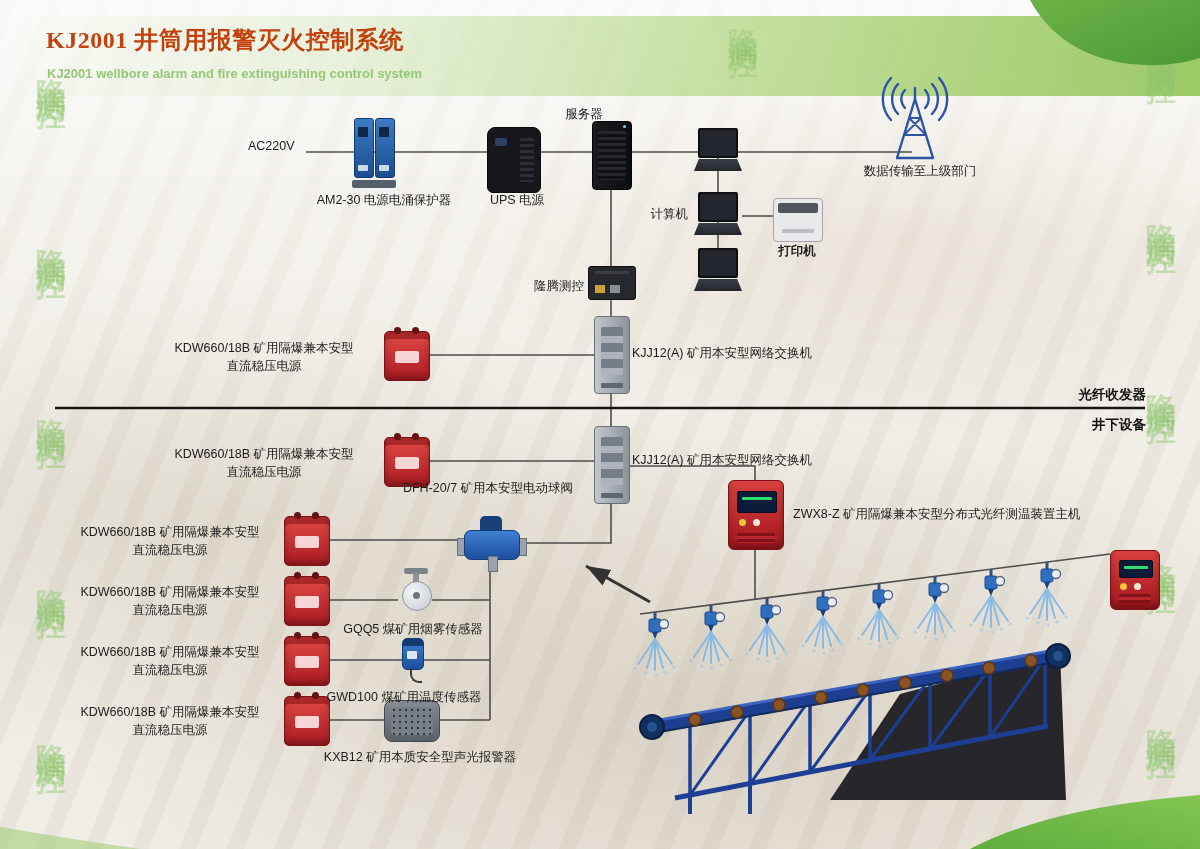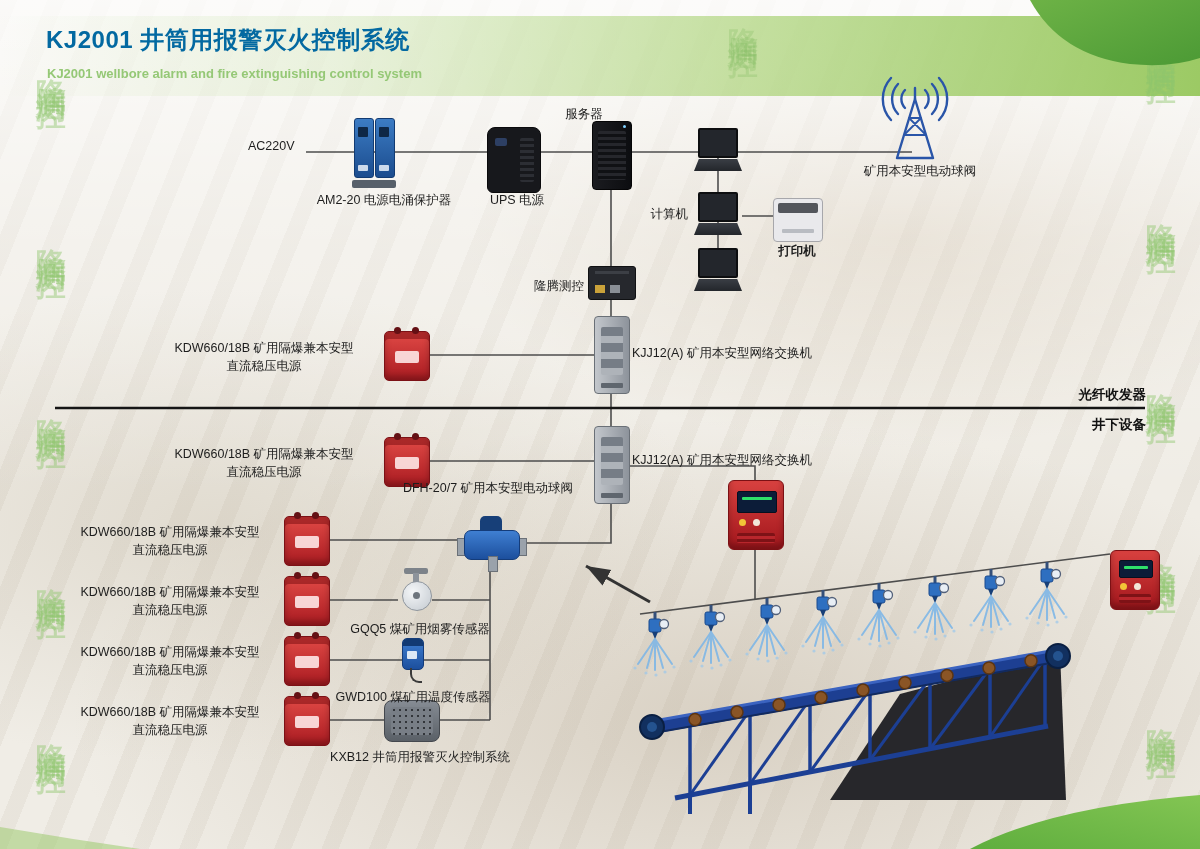--- a/index.html
+++ b/index.html
@@ -12,21 +12,21 @@
     radial-gradient(620px 300px at 75% 28%, rgba(205,188,162,.40), rgba(205,188,162,0) 70%),
     radial-gradient(700px 340px at 18% 62%, rgba(196,186,166,.35), rgba(196,186,166,0) 70%),
     radial-gradient(900px 420px at 60% 85%, rgba(185,170,148,.42), rgba(185,170,148,0) 72%);}
   .bg2{z-index:0;background:repeating-linear-gradient(112deg, rgba(166,153,132,.10) 0 16px, rgba(255,255,255,0) 16px 44px);}
   .bg3{z-index:0;background:linear-gradient(180deg, rgba(255,255,255,.80) 0%, rgba(255,255,255,.30) 28%, rgba(255,255,255,0) 58%);}
 
   
   .header-band{position:absolute;z-index:1;left:0;top:16px;width:1200px;height:80px;
     background:linear-gradient(90deg, rgba(190,222,152,0) 0%, rgba(190,222,152,.28) 28%, rgba(163,207,106,.62) 62%, rgba(148,198,88,.92) 100%);}
   .swoosh{position:absolute;z-index:6;pointer-events:none;}
-  .title{position:absolute;z-index:7;left:46px;top:24px;font-size:24px;font-weight:800;color:#0369a1;letter-spacing:.5px;white-space:nowrap;}
+  .title{position:absolute;z-index:7;left:46px;top:24px;font-size:24px;font-weight:800;color:#c2410c;letter-spacing:.5px;white-space:nowrap;font-family:Liberation Serif, serif;}
   .subtitle{position:absolute;z-index:7;left:47px;top:66px;font-size:13px;font-weight:700;color:#95c876;white-space:nowrap;}
 
   
   .wm{position:absolute;z-index:2;writing-mode:vertical-rl;text-orientation:upright;font-size:30px;font-weight:700;
       color:rgba(143,197,108,.45);letter-spacing:7px;pointer-events:none;user-select:none;}
   .wm.faint{color:rgba(133,188,98,.30);}
 
   
   .overlay{position:absolute;z-index:3;left:0;top:0;}
 
@@ -470,24 +470,24 @@
   <div class="dev dev-temp" style="left:400px;top:634px;">
     <div class="tmp-body"></div>
     <div class="tmp-cable"></div>
   </div>
 
   <div class="dev dev-alarm" style="left:384px;top:700px;">
     <div class="alarm-grille"></div>
   </div>
 
   <div class="lbl" style="left:248px;top:139px;">AC220V</div>
-  <div class="lbl c" style="left:384px;top:192px;">AM2-20 电源电涌保护器</div>
+  <div class="lbl c" style="left:384px;top:192px;">AM2-30 电源电涌保护器</div>
   <div class="lbl c" style="left:517px;top:192px;">UPS 电源</div>
   <div class="lbl c" style="left:584px;top:106px;">服务器</div>
-  <div class="lbl c" style="left:920px;top:163px;">矿用本安型电动球阀</div>
+  <div class="lbl c" style="left:920px;top:163px;">数据传输至上级部门</div>
   <div class="lbl r" style="left:688px;top:206px;font-family:Liberation Mono, monospace;">计算机</div>
   <div class="lbl c" style="left:797px;top:243px;font-weight:bold;">打印机</div>
   <div class="lbl r" style="left:584px;top:278px;">隆腾测控</div>
   <div class="lbl" style="left:632px;top:345px;">KJJ12(A) 矿用本安型网络交换机</div>
   <div class="lbl" style="left:632px;top:452px;">KJJ12(A) 矿用本安型网络交换机</div>
 
   <div class="lbl c" style="left:264px;top:340px;">KDW660/18B 矿用隔爆兼本安型</div>
   <div class="lbl c" style="left:264px;top:358px;">直流稳压电源</div>
   <div class="lbl c" style="left:264px;top:446px;">KDW660/18B 矿用隔爆兼本安型</div>
   <div class="lbl c" style="left:264px;top:464px;">直流稳压电源</div>
@@ -497,17 +497,18 @@
   <div class="lbl c" style="left:170px;top:602px;">直流稳压电源</div>
   <div class="lbl c" style="left:170px;top:644px;">KDW660/18B 矿用隔爆兼本安型</div>
   <div class="lbl c" style="left:170px;top:662px;">直流稳压电源</div>
   <div class="lbl c" style="left:170px;top:704px;">KDW660/18B 矿用隔爆兼本安型</div>
   <div class="lbl c" style="left:170px;top:722px;">直流稳压电源</div>
 
   <div class="lbl r b" style="left:1146px;top:386px;">光纤收发器</div>
   <div class="lbl r b" style="left:1146px;top:416px;">井下设备</div>
 
   <div class="lbl c" style="left:488px;top:480px;">DFH-20/7 矿用本安型电动球阀</div>
-  <div class="lbl c" style="left:413px;top:621px;margin-left:7px;">GQQ5 煤矿用烟雾传感器</div>
-  <div class="lbl c" style="left:413px;top:689px;">GWD100 煤矿用温度传感器</div>
-  <div class="lbl c" style="left:420px;top:749px;">KXB12 井筒用报警灭火控制系统</div>
+  <div class="lbl" style="left:793px;top:506px;">ZWX8-Z 矿用隔爆兼本安型分布式光纤测温装置主机</div>
+  <div class="lbl c" style="left:413px;top:621px;">GQQ5 煤矿用烟雾传感器</div>
+  <div class="lbl c" style="left:404px;top:689px;">GWD100 煤矿用温度传感器</div>
+  <div class="lbl c" style="left:420px;top:749px;">KXB12 矿用本质安全型声光报警器</div>
 
 </div>
 
 </body></html>

